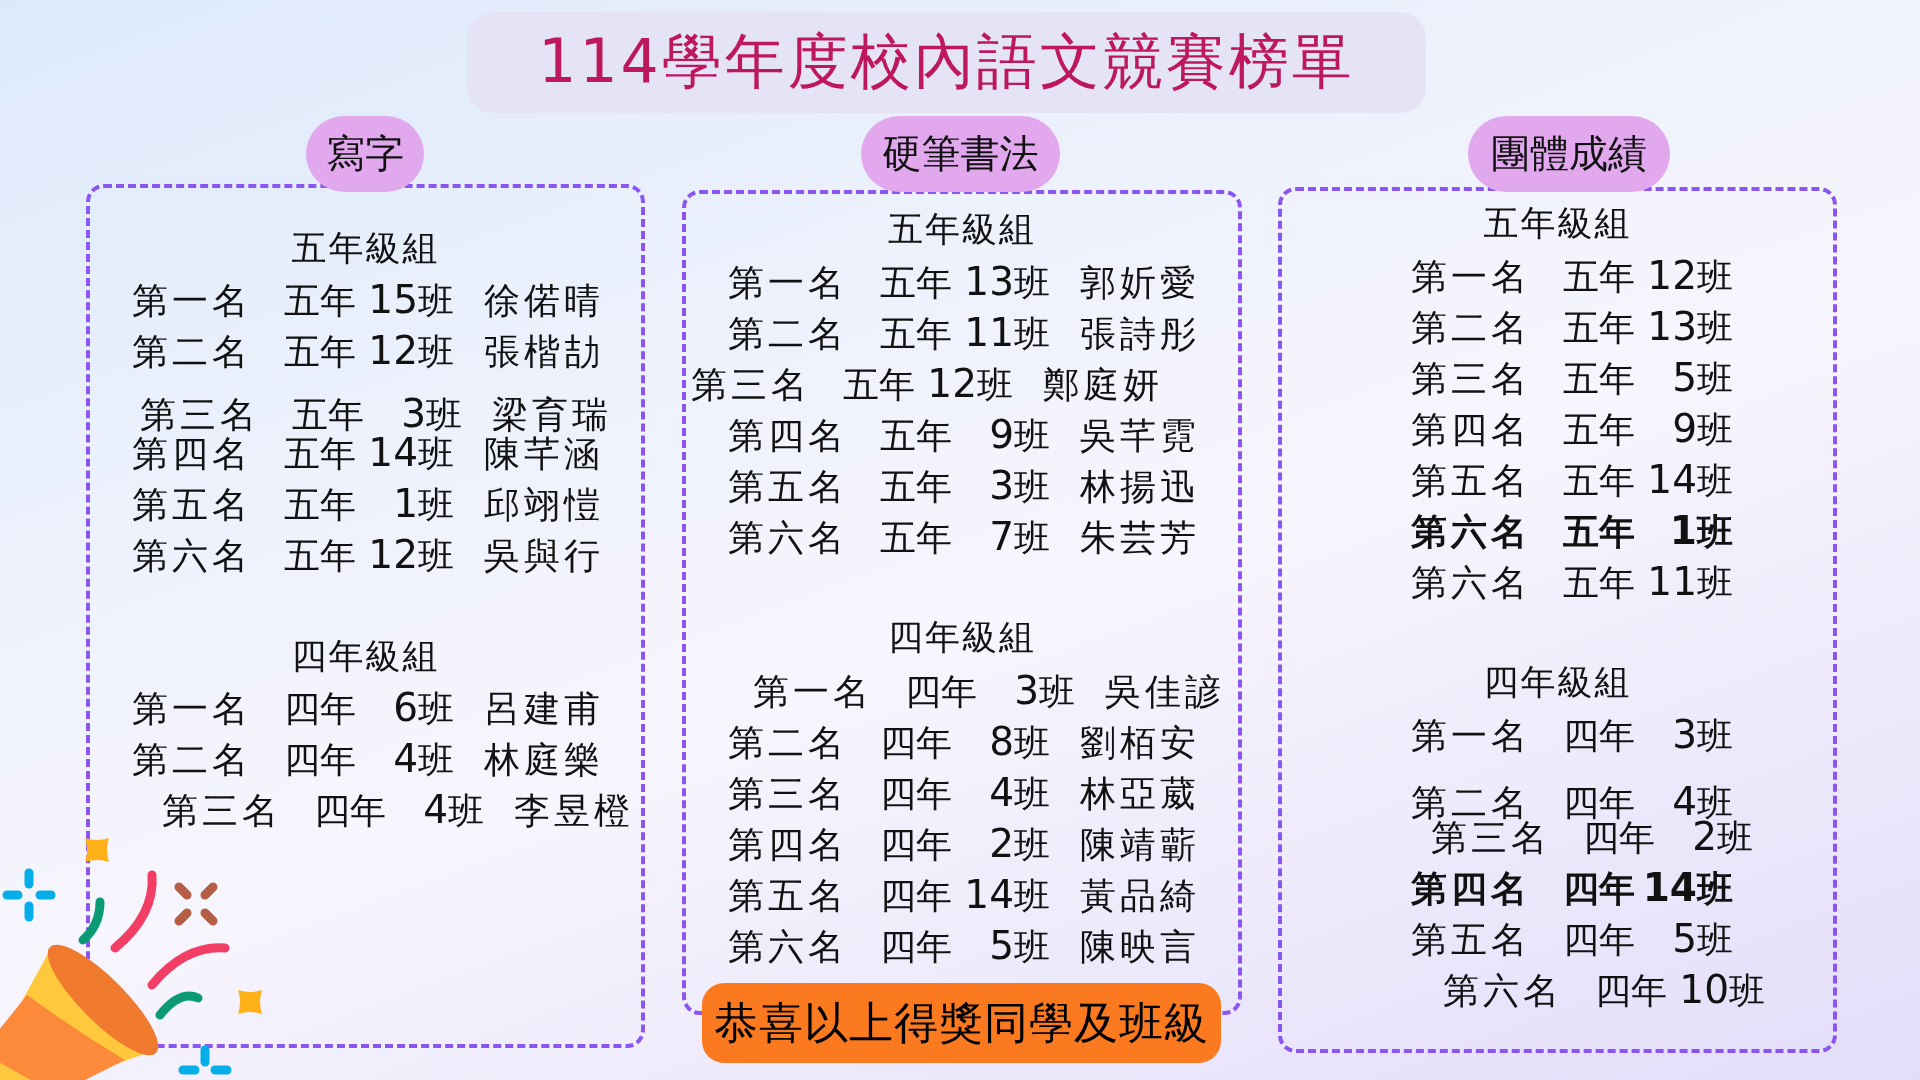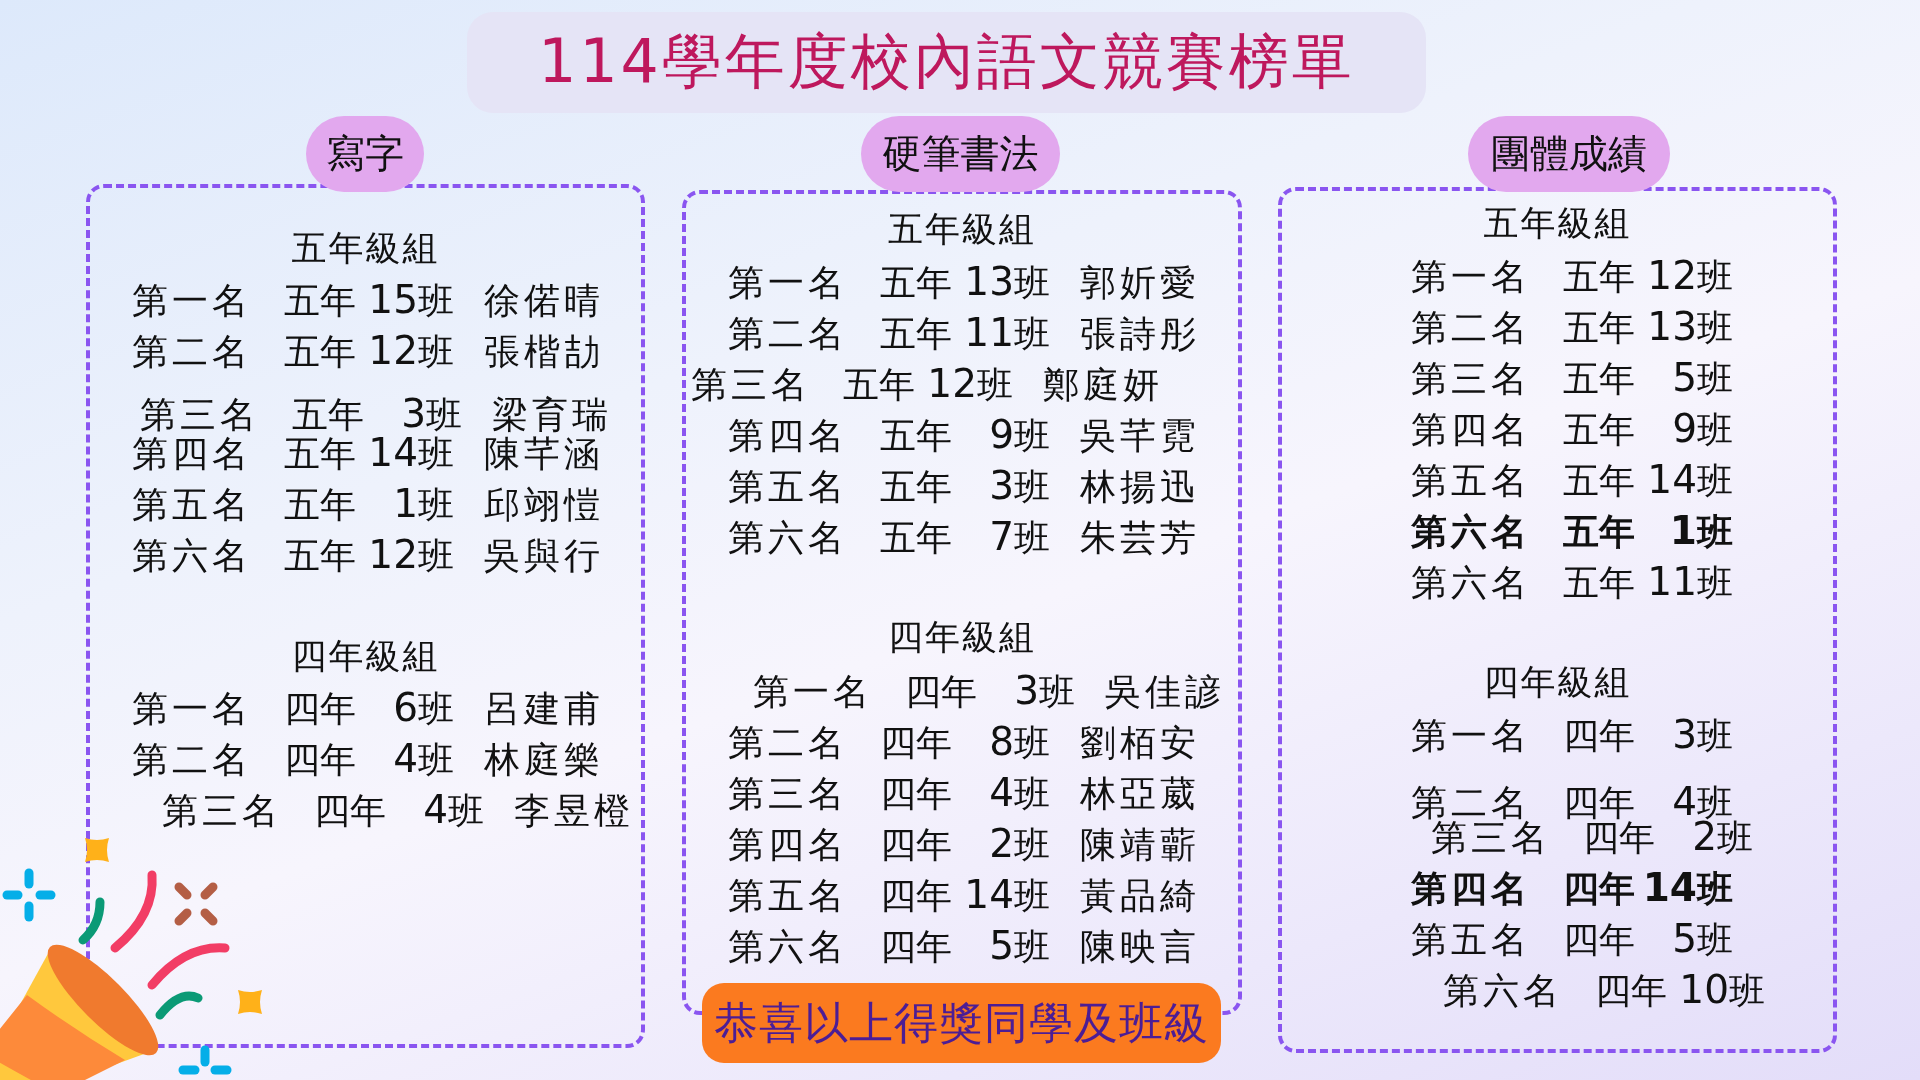--- a/index.html
+++ b/index.html
@@ -33,21 +33,21 @@
   }
   .row .rank { display:inline-block; width:152px; letter-spacing:4px; }
   .row .cls { display:inline-block; width:200px; text-align:left; }
   .row .cls .num { display:inline-block; width:62px; text-align:right; font-size:39px; }
   .row .name { display:inline-block; letter-spacing:4px; }
   .banner {
     position:absolute; left:702px; top:983px; width:519px; height:80px;
     background:#fb7a1f; border-radius:22px; z-index:3;
     display:flex; align-items:center; justify-content:center;
   }
-  .banner span { color:#4c1d95; font-size:44px; letter-spacing:1px; }
+  .banner span { color:#000000; font-size:44px; letter-spacing:1px; }
   .popper { position:absolute; left:0; top:820px; width:290px; height:260px; z-index:4; }
 </style>
 </head>
 <body>
 
 <div class="title-pill">
   <span>114學年度校內語文競賽榜單</span>
 </div>
 
 <div class="box" style="left:86px; top:184px; width:559px; height:864px;"></div>

